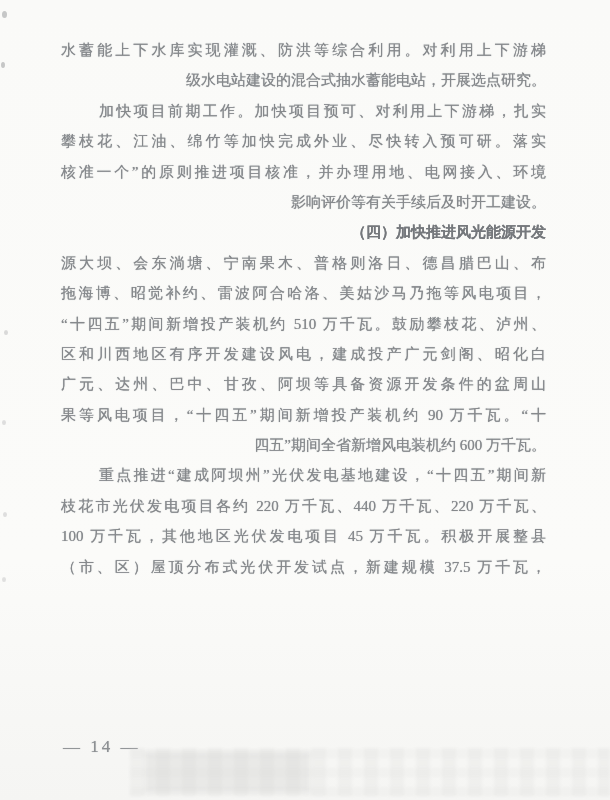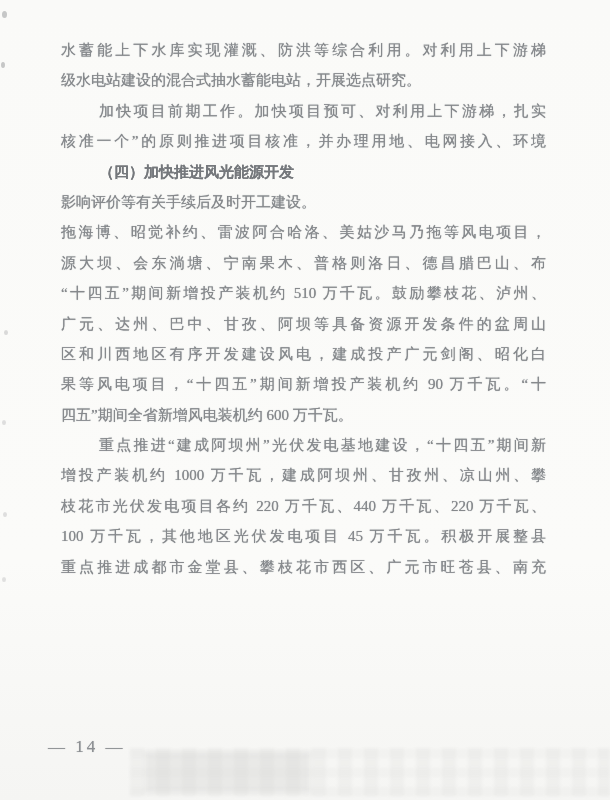--- a/index.html
+++ b/index.html
@@ -32,30 +32,30 @@
     text-shadow: 0 0 0.8px rgba(120,125,130,0.85);
     white-space: nowrap;
     letter-spacing: 0;
   }
   .doc-line.justify {
     white-space: normal;
     text-align: justify;
     text-align-last: justify;
     text-justify: inter-ideograph;
   }
-  .doc-line.left { text-align: left; }
+  .doc-line.left { text-align: right; }
   .doc-line.indent { padding-left: 38px; }
   .doc-line.bold {
     font-weight: 700;
     color: #75787c;
     text-shadow: 0 0 0.6px rgba(100,104,110,0.9);
   }
   .page-number {
     position: absolute;
-    left: 48px;
+    left: 63px;
     top: 737px;
     font-size: 17px;
     color: #8d9093;
     letter-spacing: 3px;
     text-shadow: 0 0 0.8px rgba(130,135,140,0.8);
   }
   
   .speck {
     position: absolute;
     background: #9a9c9e;
@@ -90,35 +90,35 @@
 </style>
 </head>
 <body>
 
 <div class="page">
 
   <div class="text-block" id="text-block">
       <div class="doc-line justify">水蓄能上下水库实现灌溉、防洪等综合利用。对利用上下游梯</div>
       <div class="doc-line left">级水电站建设的混合式抽水蓄能电站，开展选点研究。</div>
       <div class="doc-line justify indent">加快项目前期工作。加快项目预可、对利用上下游梯，扎实</div>
+      <div class="doc-line justify">攀枝花、江油、绵竹等加快完成外业、尽快转入预可研。落实</div>
       <div class="doc-line justify">核准一个”的原则推进项目核准，并办理用地、电网接入、环境</div>
+      <div class="doc-line left">影响评价等有关手续后及时开工建设。</div>
       <div class="doc-line left indent bold">（四）加快推进风光能源开发</div>
-      <div class="doc-line left">影响评价等有关手续后及时开工建设。</div>
+      <div class="doc-line justify">源大坝、会东淌塘、宁南果木、普格则洛日、德昌腊巴山、布</div>
       <div class="doc-line justify">拖海博、昭觉补约、雷波阿合哈洛、美姑沙马乃拖等风电项目，</div>
-      <div class="doc-line justify">源大坝、会东淌塘、宁南果木、普格则洛日、德昌腊巴山、布</div>
       <div class="doc-line justify">“十四五”期间新增投产装机约 510 万千瓦。鼓励攀枝花、泸州、</div>
+      <div class="doc-line justify">区和川西地区有序开发建设风电，建成投产广元剑阁、昭化白</div>
       <div class="doc-line justify">广元、达州、巴中、甘孜、阿坝等具备资源开发条件的盆周山</div>
-      <div class="doc-line justify">区和川西地区有序开发建设风电，建成投产广元剑阁、昭化白</div>
       <div class="doc-line justify">果等风电项目，“十四五”期间新增投产装机约 90 万千瓦。“十</div>
       <div class="doc-line left">四五”期间全省新增风电装机约 600 万千瓦。</div>
       <div class="doc-line justify indent">重点推进“建成阿坝州”光伏发电基地建设，“十四五”期间新</div>
-      <div class="doc-line justify">增投产装机约 1000 万千瓦，建成阿坝州、甘孜州、凉山州、攀</div>
       <div class="doc-line justify">枝花市光伏发电项目各约 220 万千瓦、440 万千瓦、220 万千瓦、</div>
       <div class="doc-line justify">100 万千瓦，其他地区光伏发电项目 45 万千瓦。积极开展整县</div>
-      <div class="doc-line justify">重点推进成都市金堂县、攀枝花市西区、广元市旺苍县、南充</div>
+      <div class="doc-line justify">（市、区）屋顶分布式光伏开发试点，新建规模 37.5 万千瓦，</div>
     </div>
 
   <div class="page-number">— 14 —</div>
 
   <div class="speck" style="left:2px; top:11px; width:5px; height:7px;"></div>
   <div class="speck" style="left:1px; top:62px; width:4px; height:6px;"></div>
   <div class="speck" style="left:4px; top:330px; width:4px; height:5px; opacity:0.35;"></div>
   <div class="speck" style="left:2px; top:420px; width:4px; height:5px; opacity:0.3;"></div>
   <div class="speck" style="left:3px; top:512px; width:4px; height:5px; opacity:0.3;"></div>
   <div class="speck" style="left:2px; top:577px; width:4px; height:5px; opacity:0.28;"></div>

